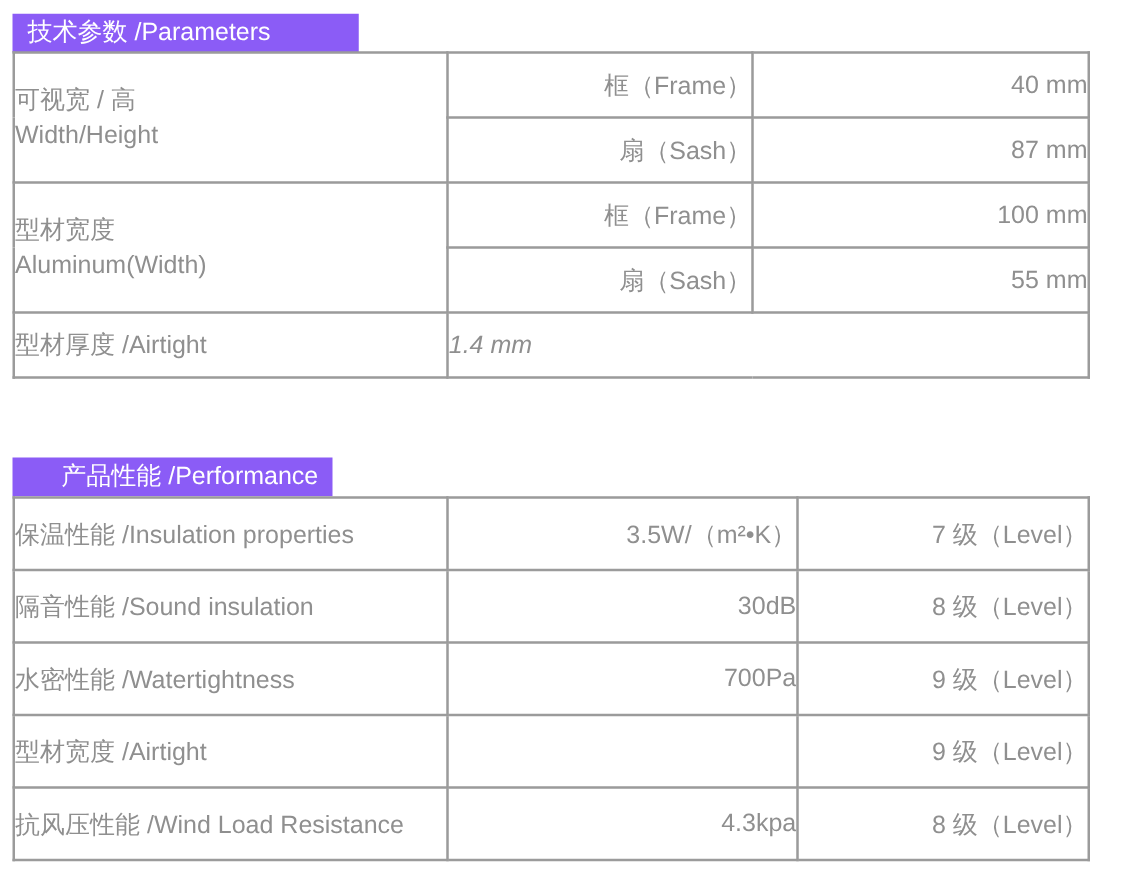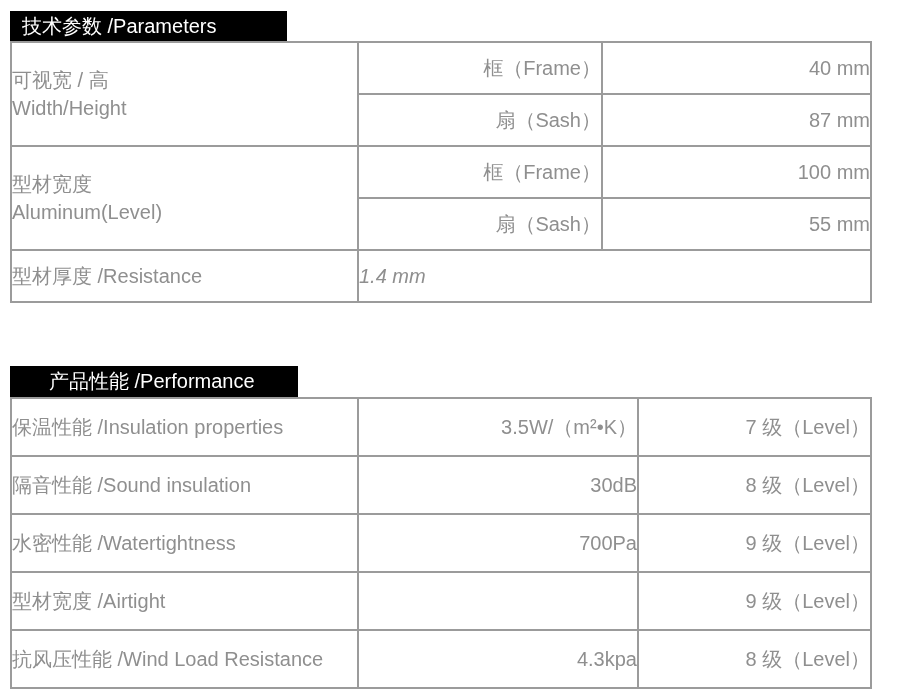--- a/index.html
+++ b/index.html
@@ -12,30 +12,30 @@
     position: relative;
     width: 900px;
     height: 695px;
     background: #ffffff;
     overflow: hidden;
   }
   .tab {
     position: absolute;
     left: 10px;
     height: 31px;
-    background: #000000;
+    background: #8b5cf6;
     color: #ffffff;
     font-size: 20px;
     line-height: 31px;
     padding-left: 12px;
     box-sizing: border-box;
     white-space: nowrap;
   }
   #tab-parameters { top: 11px; width: 277px; }
-  #tab-performance { top: 366px; width: 288px; padding-left: 39px; }
+  #tab-performance { top: 366px; width: 256px; padding-left: 39px; }
 
   table.spec {
     position: absolute;
     left: 10px;
     border-collapse: collapse;
     table-layout: fixed;
     color: #8f8f8f;
     font-size: 20px;
   }
   #table-parameters { top: 41px; width: 860px; }
@@ -77,31 +77,31 @@
         <td class="center-cell">框（Frame）</td>
         <td class="center-cell">40 mm</td>
       </tr>
       <tr>
         <td class="center-cell">扇（Sash）</td>
         <td class="center-cell">87 mm</td>
       </tr>
       <tr>
         <td class="label-cell" rowspan="2">
           <div>型材宽度</div>
-          <div>Aluminum(Level)</div>
+          <div>Aluminum(Width)</div>
         </td>
         <td class="center-cell">框（Frame）</td>
         <td class="center-cell">100 mm</td>
       </tr>
       <tr>
         <td class="center-cell">扇（Sash）</td>
         <td class="center-cell">55 mm</td>
       </tr>
       <tr>
-        <td class="label-cell">型材厚度 /Resistance</td>
+        <td class="label-cell">型材厚度 /Airtight</td>
         <td class="thickness-cell" colspan="2">1.4 mm</td>
       </tr>
     </tbody>
   </table>
 
   <div class="tab" id="tab-performance">产品性能 /Performance</div>
 
   <table class="spec" id="table-performance">
     <colgroup>
       <col style="width:347px">

